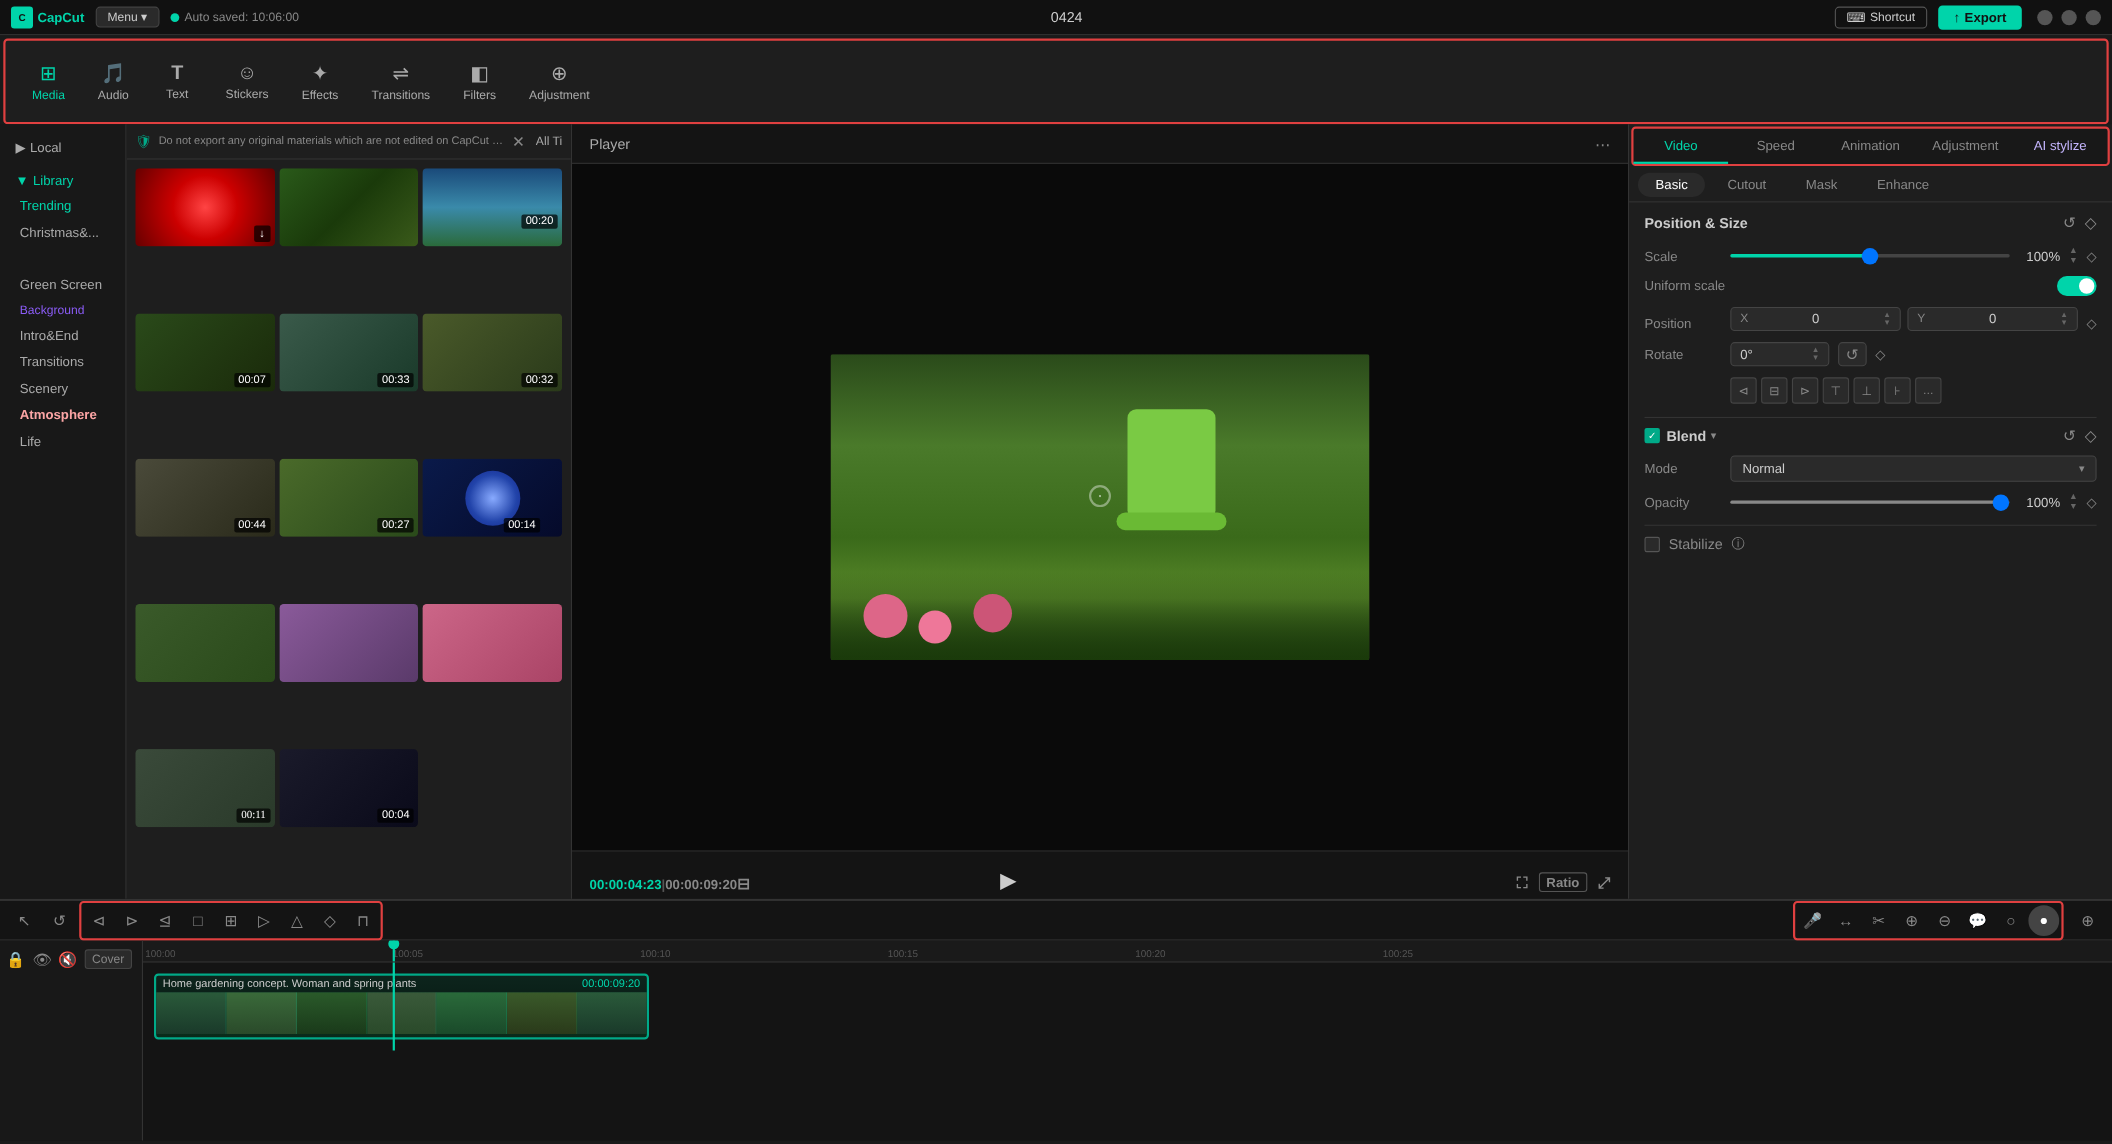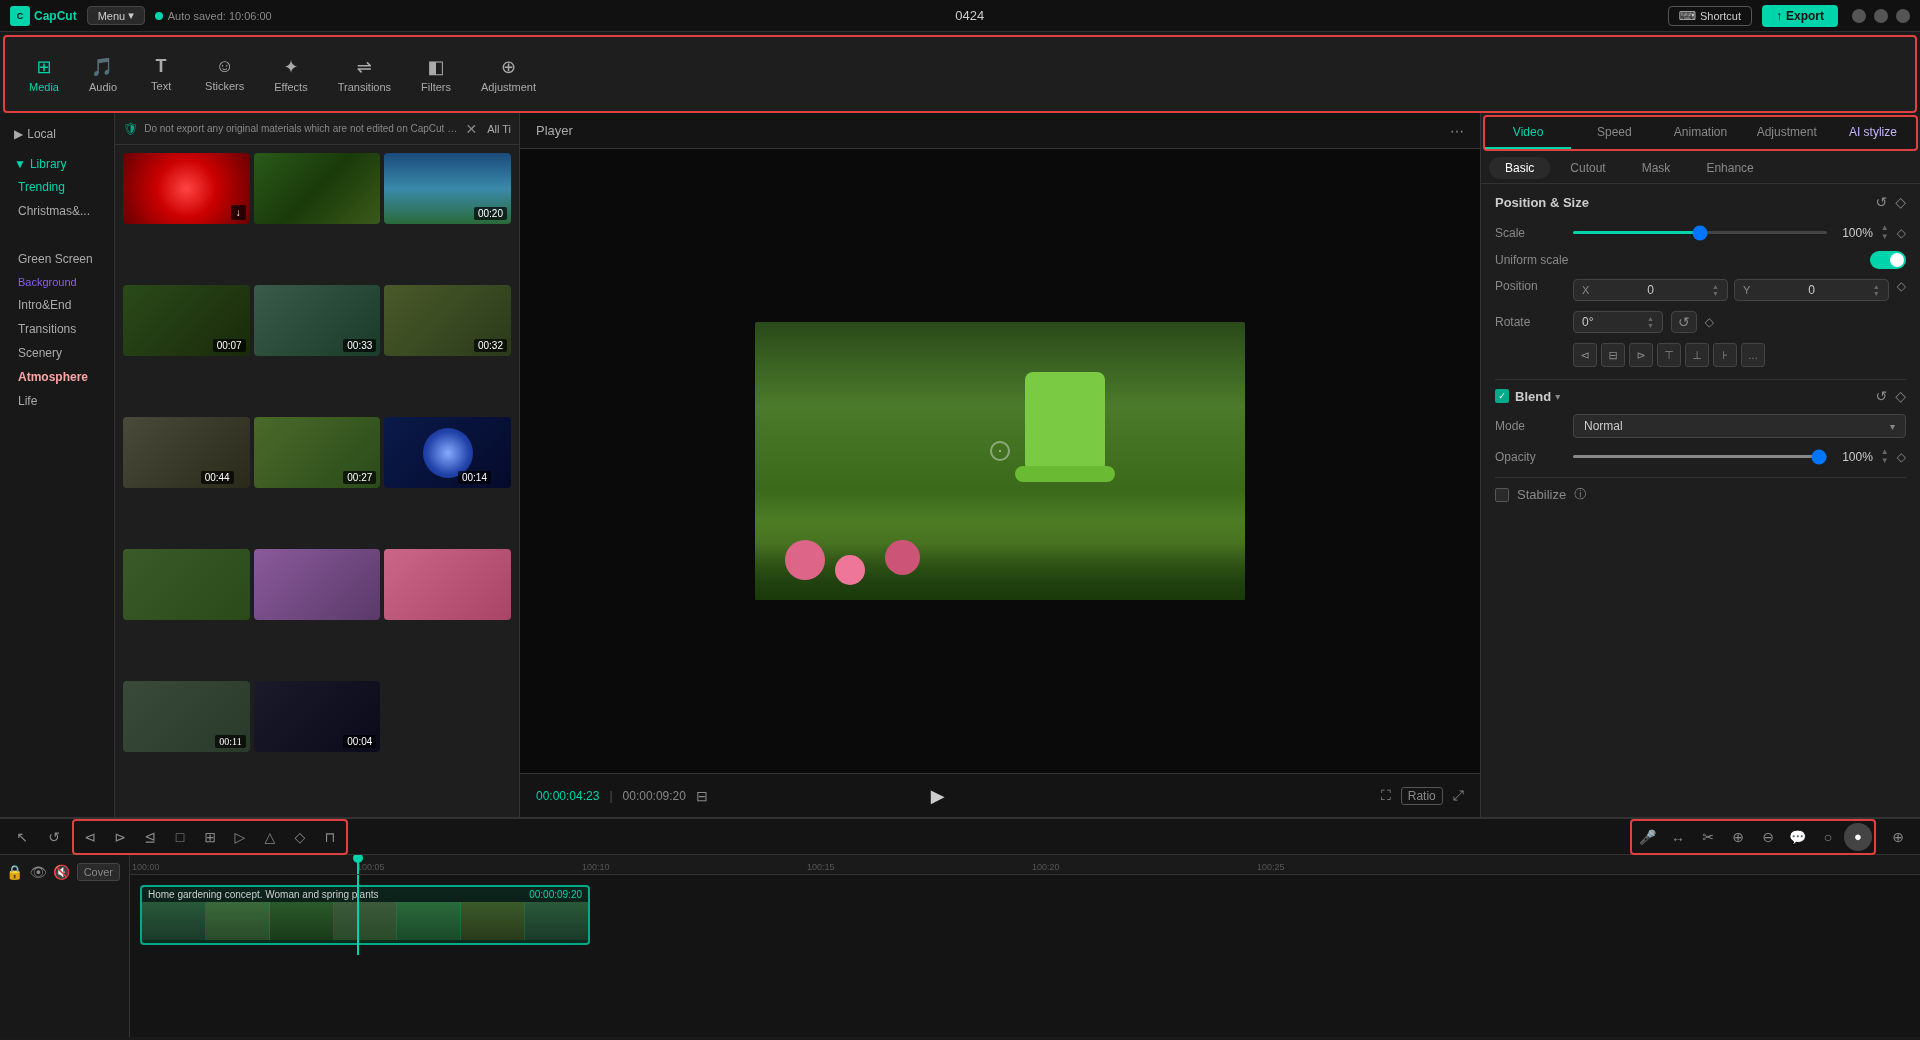--- a/index.html
+++ b/index.html
@@ -113,39 +113,39 @@
 
         <div style="position:relative;background:#cc2222;border-radius:4px;overflow:hidden;aspect-ratio:16/9;cursor:pointer;">
           <div style="width:100%;height:100%;background:radial-gradient(circle,#ff4444 0%,#cc0000 40%,#660000 100%);"></div>
           <span style="position:absolute;bottom:4px;right:4px;background:rgba(0,0,0,0.7);color:#fff;font-size:10px;padding:2px 5px;border-radius:2px;cursor:pointer;">↓</span>
         </div>
         <div style="position:relative;border-radius:4px;overflow:hidden;aspect-ratio:16/9;cursor:pointer;">
           <div style="width:100%;height:100%;background:linear-gradient(135deg,#2a5a1a 0%,#1a3a0a 50%,#3a5a1a 100%);"></div>
         </div>
         <div style="position:relative;border-radius:4px;overflow:hidden;aspect-ratio:16/9;cursor:pointer;">
           <div style="width:100%;height:100%;background:linear-gradient(180deg,#1a4a7a 0%,#3a8aaa 50%,#2a6a3a 100%);"></div>
-          <span style="position:absolute;bottom:4px;right:4px;background:rgba(0,0,0,0.7);color:#fff;font-size:10px;padding:1px 4px;border-radius:2px;">00:20</span>
+          <span style="position:absolute;bottom:16px;right:4px;background:rgba(0,0,0,0.7);color:#fff;font-size:10px;padding:1px 4px;border-radius:2px;">00:20</span>
         </div>
 
         <div style="position:relative;border-radius:4px;overflow:hidden;aspect-ratio:16/9;cursor:pointer;">
           <div style="width:100%;height:100%;background:linear-gradient(135deg,#2a4a1a 0%,#1a2a0a 100%);"></div>
           <span style="position:absolute;bottom:4px;right:4px;background:rgba(0,0,0,0.7);color:#fff;font-size:10px;padding:1px 4px;border-radius:2px;">00:07</span>
         </div>
         <div style="position:relative;border-radius:4px;overflow:hidden;aspect-ratio:16/9;cursor:pointer;">
           <div style="width:100%;height:100%;background:linear-gradient(135deg,#3a5a4a 0%,#1a3a2a 100%);"></div>
           <span style="position:absolute;bottom:4px;right:4px;background:rgba(0,0,0,0.7);color:#fff;font-size:10px;padding:1px 4px;border-radius:2px;">00:33</span>
         </div>
         <div style="position:relative;border-radius:4px;overflow:hidden;aspect-ratio:16/9;cursor:pointer;">
           <div style="width:100%;height:100%;background:linear-gradient(135deg,#4a5a2a 0%,#2a3a1a 100%);"></div>
           <span style="position:absolute;bottom:4px;right:4px;background:rgba(0,0,0,0.7);color:#fff;font-size:10px;padding:1px 4px;border-radius:2px;">00:32</span>
         </div>
 
         <div style="position:relative;border-radius:4px;overflow:hidden;aspect-ratio:16/9;cursor:pointer;">
           <div style="width:100%;height:100%;background:linear-gradient(135deg,#4a4a3a 0%,#2a2a1a 100%);"></div>
-          <span style="position:absolute;bottom:4px;right:16px;background:rgba(0,0,0,0.7);color:#fff;font-size:10px;padding:1px 4px;border-radius:2px;">00:44</span>
+          <span style="position:absolute;bottom:4px;right:4px;background:rgba(0,0,0,0.7);color:#fff;font-size:10px;padding:1px 4px;border-radius:2px;">00:44</span>
         </div>
         <div style="position:relative;border-radius:4px;overflow:hidden;aspect-ratio:16/9;cursor:pointer;text-align:center;">
           <div style="width:100%;height:100%;background:linear-gradient(135deg,#4a6a2a 0%,#2a4a1a 100%);"></div>
           <span style="position:absolute;bottom:4px;right:4px;background:rgba(0,0,0,0.7);color:#fff;font-size:10px;padding:1px 4px;border-radius:2px;">00:27</span>
         </div>
         <div style="position:relative;border-radius:4px;overflow:hidden;aspect-ratio:16/9;cursor:pointer;">
           <div style="width:100%;height:100%;background:linear-gradient(135deg,#0a1a4a 0%,#050a2a 100%);display:flex;align-items:center;justify-content:center;">
             <div style="width:50px;height:50px;border-radius:50%;background:radial-gradient(circle,#88aaff 0%,#2244aa 60%,#112288 100%);"></div>
           </div>
           <span style="position:absolute;bottom:4px;right:20px;background:rgba(0,0,0,0.7);color:#fff;font-size:10px;padding:1px 4px;border-radius:2px;">00:14</span>
@@ -193,21 +193,21 @@
           <div style="position:absolute;bottom:20px;left:30px;width:40px;height:40px;background:#dd6688;border-radius:50%;"></div>
           <div style="position:absolute;bottom:15px;left:80px;width:30px;height:30px;background:#ee7799;border-radius:50%;"></div>
           <div style="position:absolute;bottom:25px;left:130px;width:35px;height:35px;background:#cc5577;border-radius:50%;"></div>
         </div>
 
         <div style="position:absolute;bottom:50%;left:50%;transform:translateX(-50%);width:20px;height:20px;border:2px solid rgba(255,255,255,0.4);border-radius:50%;display:flex;align-items:center;justify-content:center;">
           <div style="width:2px;height:2px;background:rgba(255,255,255,0.6);border-radius:50%;"></div>
         </div>
       </div>
     </div>
-    <div style="display:flex;align-items:center;padding:6px 16px;border-top:1px solid #333;height:44px;gap:10px;">
+    <div style="display:flex;align-items:flex-end;padding:6px 16px;border-top:1px solid #333;height:44px;gap:0;font-weight:bold;">
       <span style="color:#00d4aa;font-size:12px;">00:00:04:23</span>
       <span style="color:#555;">|</span>
       <span style="color:#888;font-size:12px;">00:00:09:20</span>
       <span style="color:#888;font-size:14px;cursor:pointer;">⊟</span>
       <span style="color:#ccc;font-size:18px;cursor:pointer;margin:0 auto;">▶</span>
       <div style="display:flex;gap:10px;align-items:center;margin-left:auto;">
         <span style="color:#888;font-size:14px;cursor:pointer;">⛶</span>
         <span style="color:#888;font-size:12px;cursor:pointer;border:1px solid #555;padding:1px 6px;border-radius:3px;">Ratio</span>
         <span style="color:#888;font-size:14px;cursor:pointer;">⤢</span>
       </div>
@@ -252,21 +252,21 @@
         <span style="font-size:12px;color:#888;cursor:pointer;">◇</span>
       </div>
 
       <div style="display:flex;align-items:center;margin-bottom:10px;gap:8px;">
         <span style="font-size:12px;color:#888;flex:1;">Uniform scale</span>
         <div style="width:36px;height:18px;background:#00d4aa;border-radius:9px;position:relative;cursor:pointer;">
           <div style="width:14px;height:14px;background:#fff;border-radius:50%;position:absolute;right:2px;top:2px;"></div>
         </div>
       </div>
 
-      <div style="display:flex;align-items:flex-start;margin-bottom:10px;gap:8px;">
+      <div style="display:flex;align-items:flex-end;margin-bottom:10px;gap:8px;">
         <span style="font-size:12px;color:#888;min-width:70px;">Position</span>
         <div style="display:flex;gap:6px;flex:1;">
           <div style="display:flex;align-items:center;gap:4px;background:#2a2a2a;border:1px solid #444;border-radius:4px;padding:3px 8px;flex:1;">
             <span style="font-size:11px;color:#888;">X</span>
             <span style="font-size:12px;color:#ccc;flex:1;text-align:center;">0</span>
             <div style="display:flex;flex-direction:column;">
               <span style="font-size:7px;color:#666;cursor:pointer;line-height:1;">▲</span>
               <span style="font-size:7px;color:#666;cursor:pointer;line-height:1;">▼</span>
             </div>
           </div>

